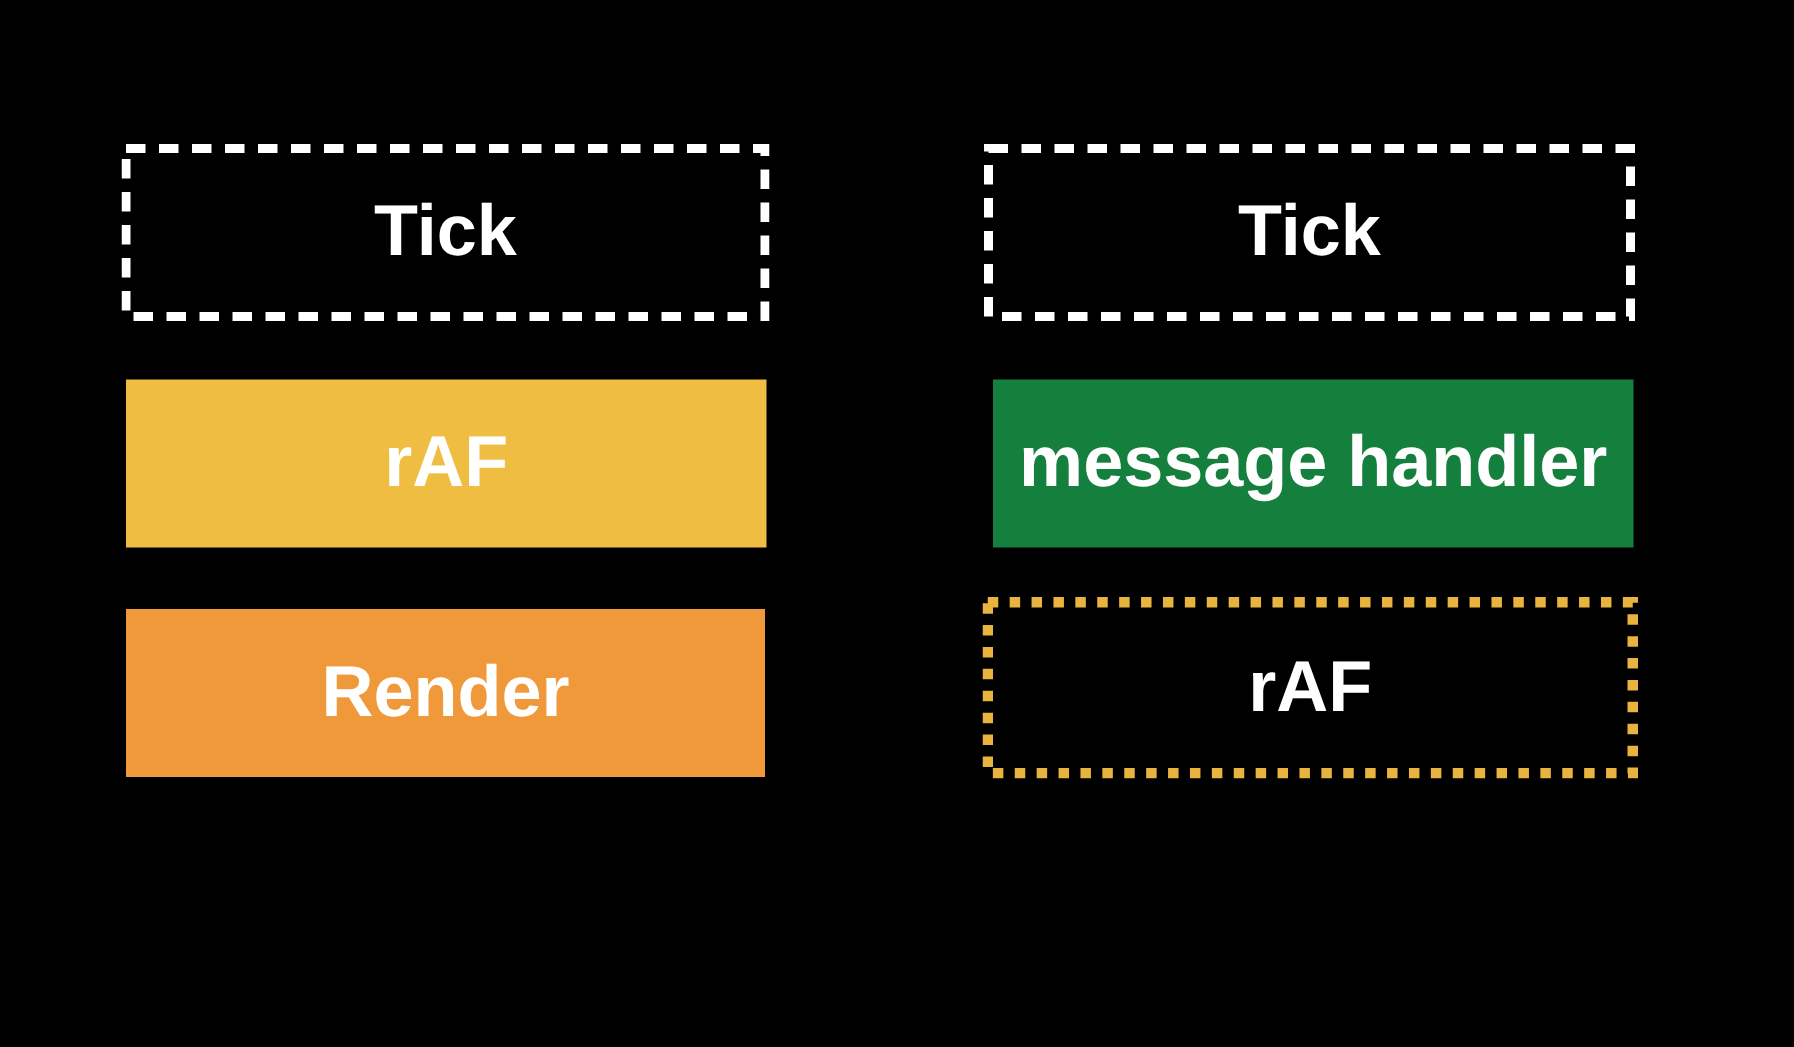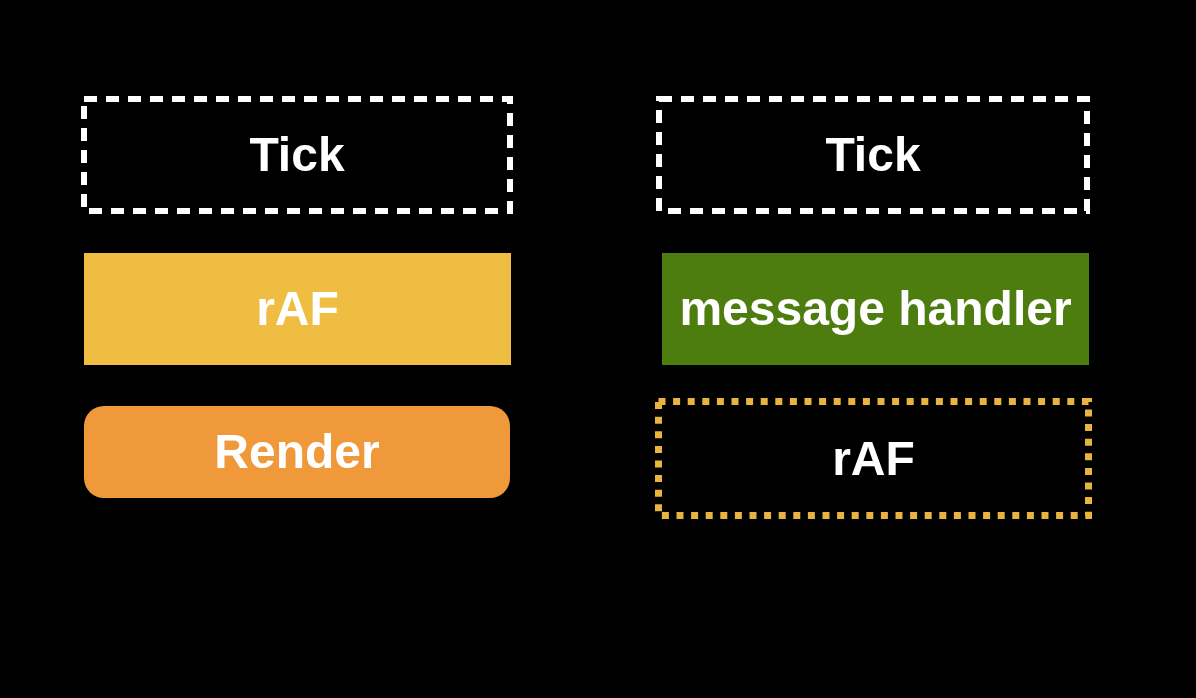--- a/index.html
+++ b/index.html
@@ -33,21 +33,21 @@
   .box svg.border-rect {
     position: absolute;
     inset: 0;
     width: 100%;
     height: 100%;
     z-index: 1;
   }
   
   .b-l1 { left: 81px;  top: 96px;  width: 432px; height: 118px; }
   .b-l2 { left: 84px;  top: 253px; width: 427px; height: 112px; }
-  .b-l3 { left: 84px;  top: 406px; width: 426px; height: 92px; border-radius: 20px; }
+  .b-l3 { left: 84px;  top: 406px; width: 426px; height: 112px; }
   
   .b-r1 { left: 656px; top: 96px;  width: 434px; height: 118px; }
   .b-r2 { left: 662px; top: 253px; width: 427px; height: 112px; }
   .b-r3 { left: 655px; top: 398px; width: 437px; height: 121px; }
 </style>
 </head>
 <body>
 
 <div class="canvas">
 
@@ -66,21 +66,21 @@
     <span class="label">Render</span>
   </div>
 
   <div class="box b-r1">
     <svg class="border-rect" viewBox="0 0 434 118" preserveAspectRatio="none">
       <rect x="3" y="3" width="428" height="112" fill="none" stroke-width="6" stroke-dasharray="13 9" stroke="#FFFFFF"></rect>
     </svg>
     <span class="label">Tick</span>
   </div>
 
-  <div class="box b-r2" style="background-color: #4d7c0f;">
+  <div class="box b-r2" style="background-color: #15803d;">
     <span class="label">message handler</span>
   </div>
 
   <div class="box b-r3">
     <svg class="border-rect" viewBox="0 0 437 121" preserveAspectRatio="none">
       <rect x="3.5" y="3.5" width="430" height="114" fill="none" stroke-width="7" stroke-dasharray="7 7.6" stroke="#E8B33E"></rect>
     </svg>
     <span class="label">rAF</span>
   </div>
 

